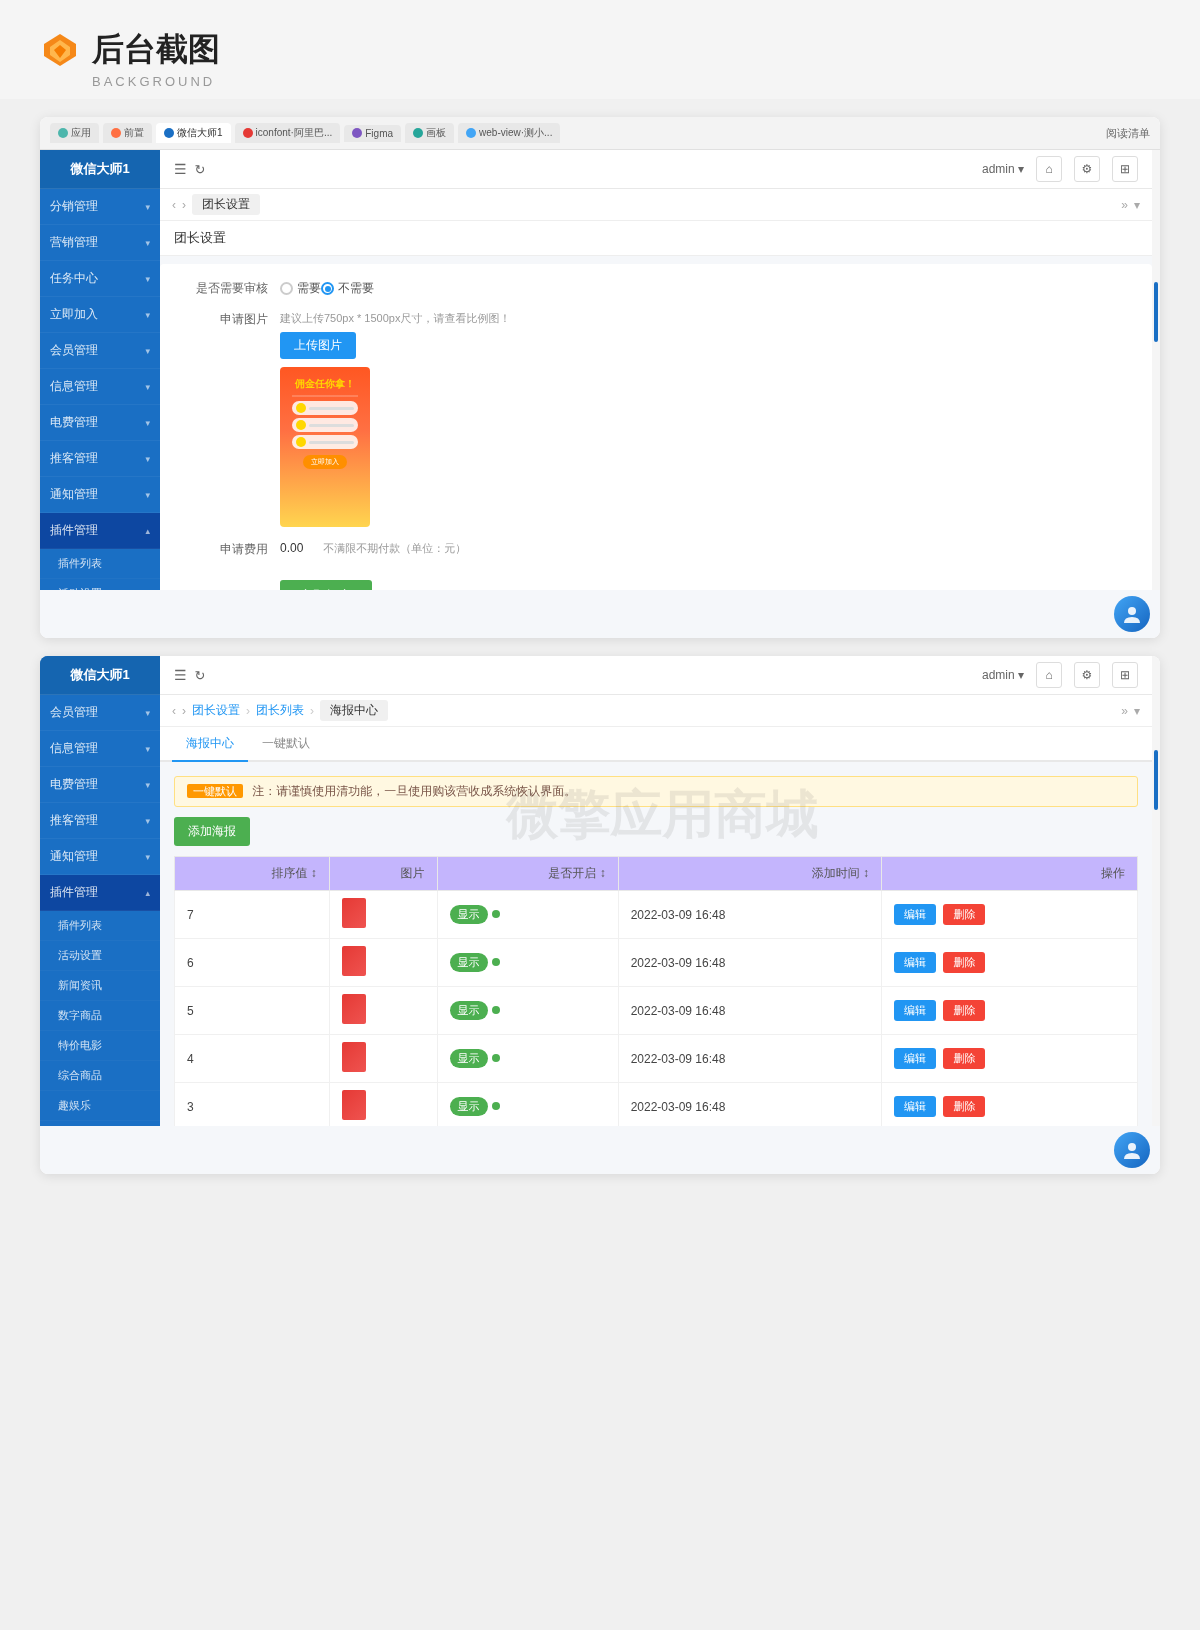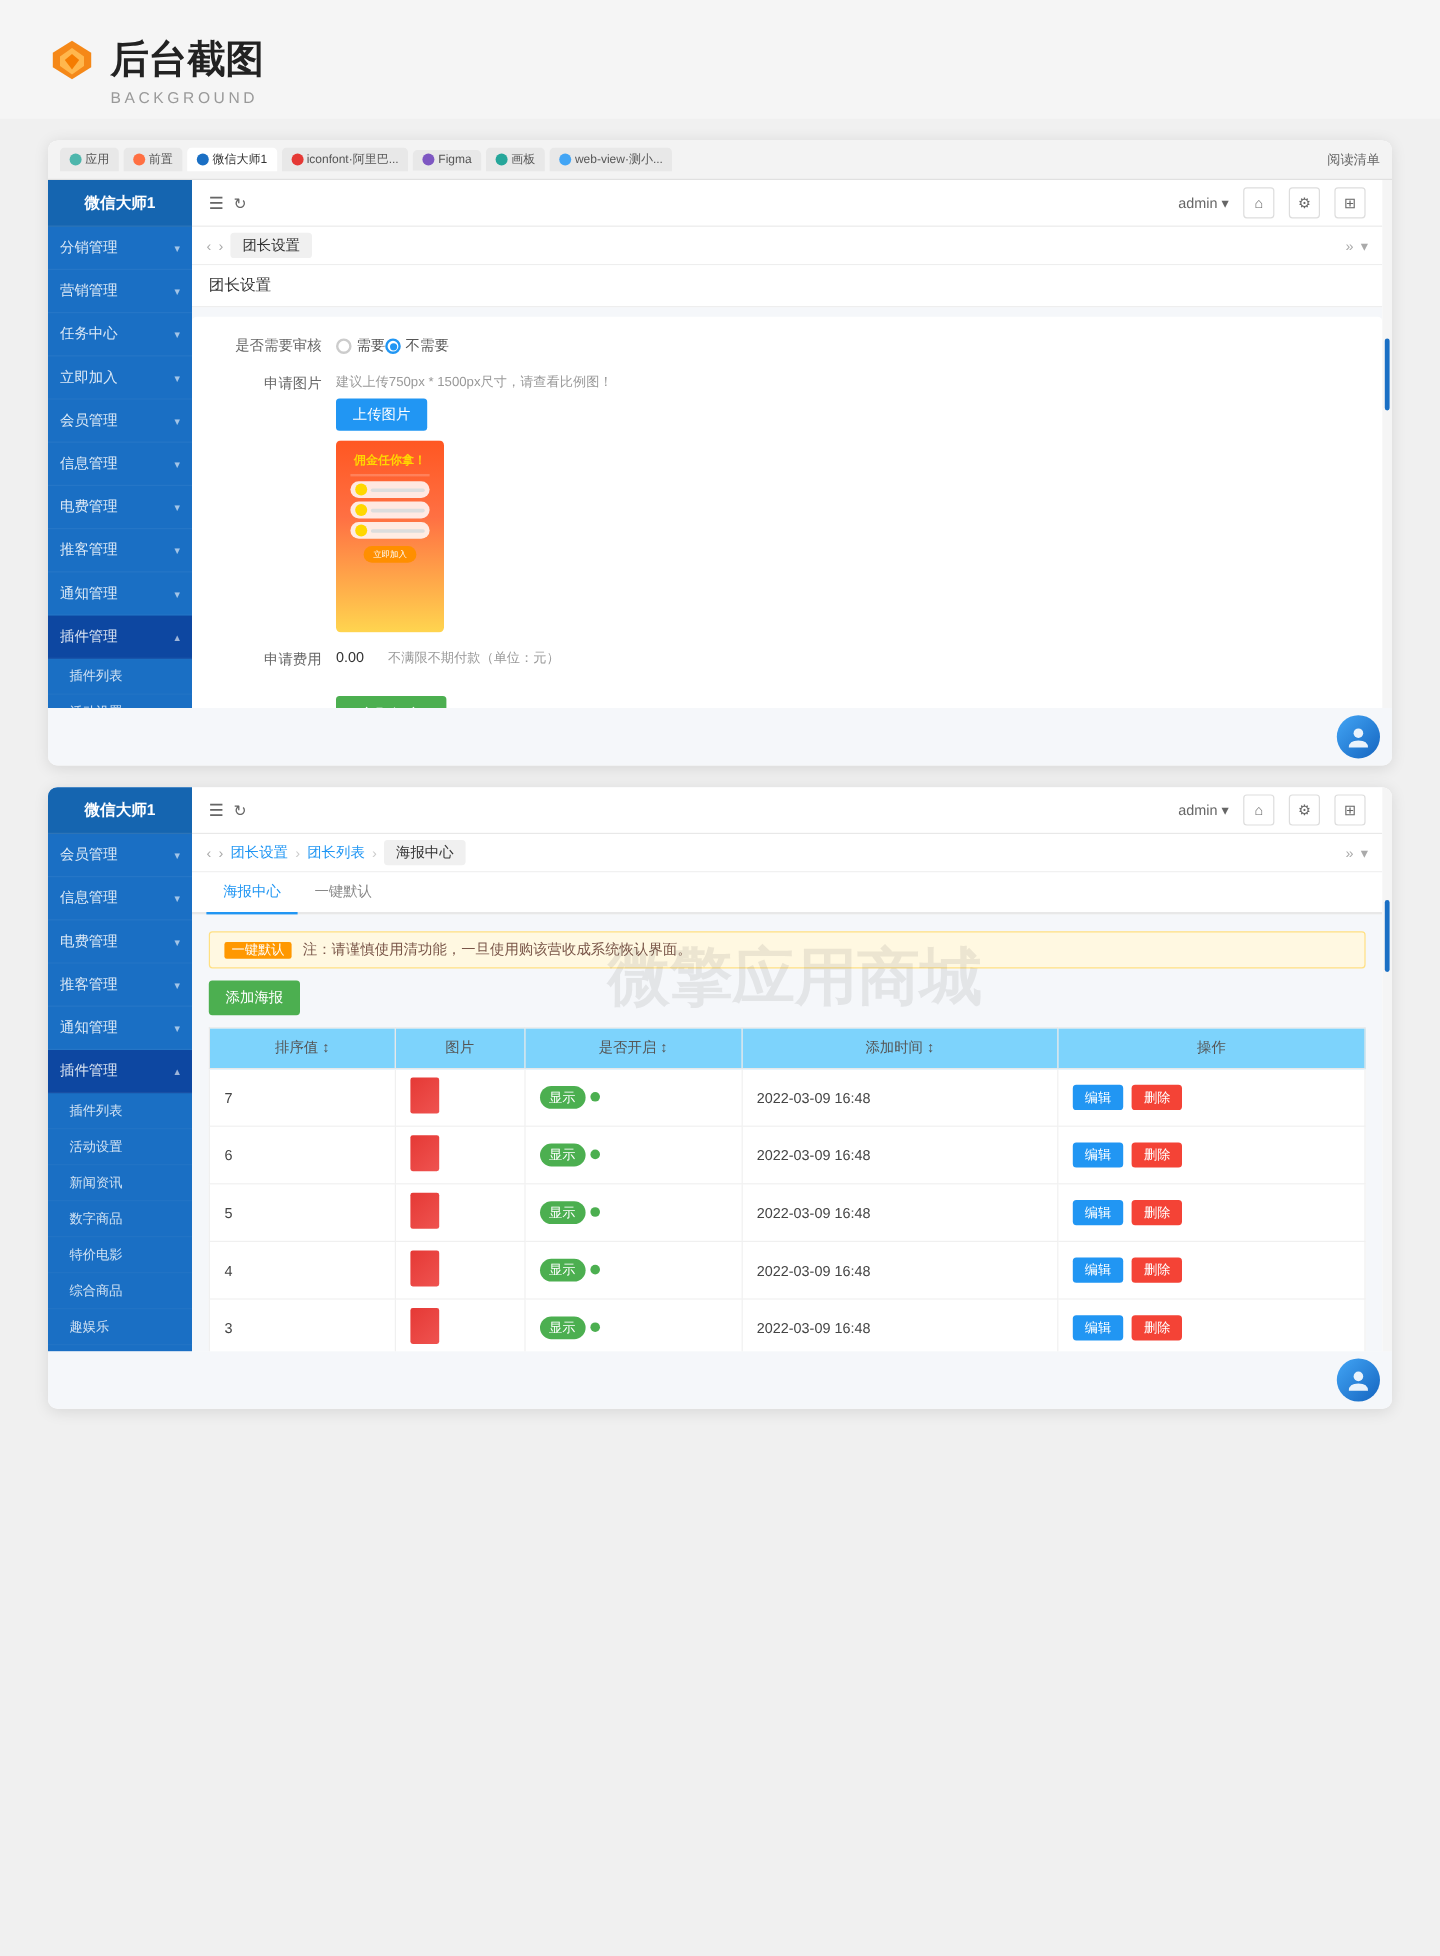--- a/index.html
+++ b/index.html
@@ -352,24 +352,24 @@
       display: inline-block;
     }
 
     .data-table {
       width: 100%;
       border-collapse: collapse;
       font-size: 12px;
       background: #fff;
     }
     .data-table th {
-      background: #7dd3fc;
+      background: #c4b5fd;
       border: 1px solid #e8e8e8;
       padding: 8px 12px;
-      text-align: center;
+      text-align: right;
       color: #555;
       font-weight: 500;
     }
     .data-table td {
       border: 1px solid #f0f0f0;
       padding: 7px 12px;
       color: #444;
     }
 
     .status-badge {

